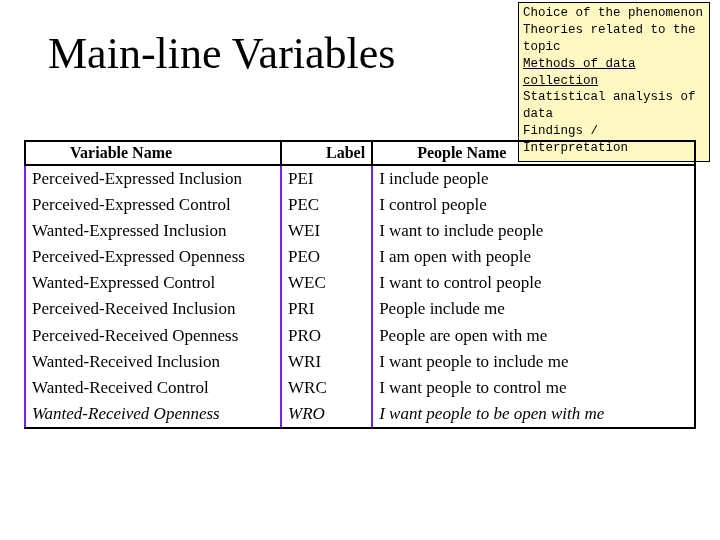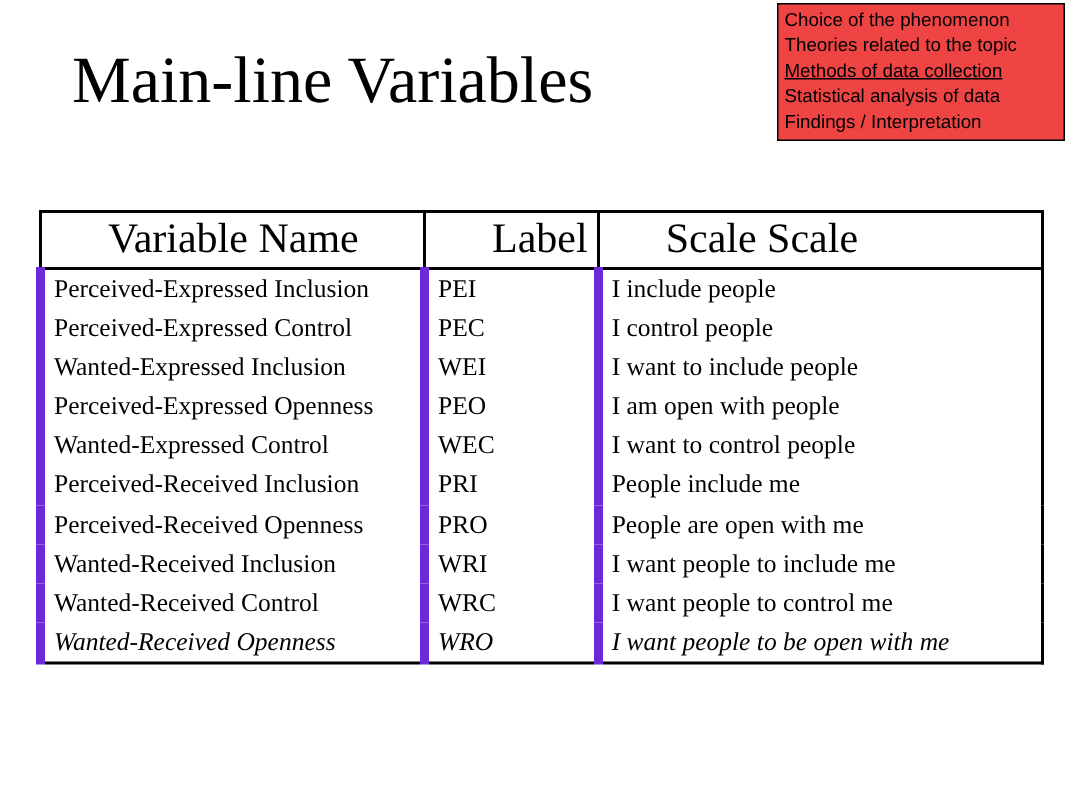--- a/index.html
+++ b/index.html
@@ -24,23 +24,23 @@
     font-size: 44px;
     font-weight: normal;
     margin-left: 16px;
   }
   .sidebox {
     position: absolute;
     right: 10px;
     top: 2px;
     width: 182px;
     border: 1px solid #000;
-    background: #ef4444;
+    background: #fef9c3;
     padding: 2px 4px 4px 4px;
-    font-family: Liberation Sans, sans-serif;
+    font-family: Liberation Mono, monospace;
     font-size: 12.5px;
     line-height: 1.35;
   }
   .sidebox .underline {
     text-decoration: underline;
   }
   .table-wrap {
     position: absolute;
     left: 24px;
     top: 140px;
@@ -49,34 +49,34 @@
   table {
     border-collapse: collapse;
     width: 100%;
   }
   th, td {
     text-align: left;
     vertical-align: top;
     padding: 2px 6px 2px 6px;
   }
   thead th {
-    font-size: 28px;
-    font-weight: normal;
+    font-size: 16px;
+    font-weight: bold;
     border-top: 2px solid #000;
     border-bottom: 2px solid #000;
     border-left: 2px solid #000;
     padding-left: 44px;
   }
   thead th:last-child {
     border-right: 2px solid #000;
   }
   tbody td {
     font-size: 17px;
     line-height: 1.3;
-    border-left: 6px solid #6d28d9;
+    border-left: 2px solid #6d28d9;
   }
   tbody td:last-child {
     border-right: 2px solid #000;
   }
   tbody tr:last-child td {
     border-bottom: 2px solid #000;
     font-style: italic;
   }
   
   col.c1 { width: 256px; }
@@ -102,21 +102,21 @@
     <table>
       <colgroup>
         <col class="c1">
           <col class="c2">
           <col class="c3">
       </colgroup>
       <thead>
         <tr>
           <th>Variable Name</th>
           <th>Label</th>
-          <th>Scale Scale</th>
+          <th>People Name</th>
         </tr>
       </thead>
       <tbody>
         <tr>
           <td>Perceived-Expressed Inclusion</td>
           <td>PEI</td>
           <td>I include people</td>
         </tr>
         <tr>
           <td>Perceived-Expressed Control</td>

